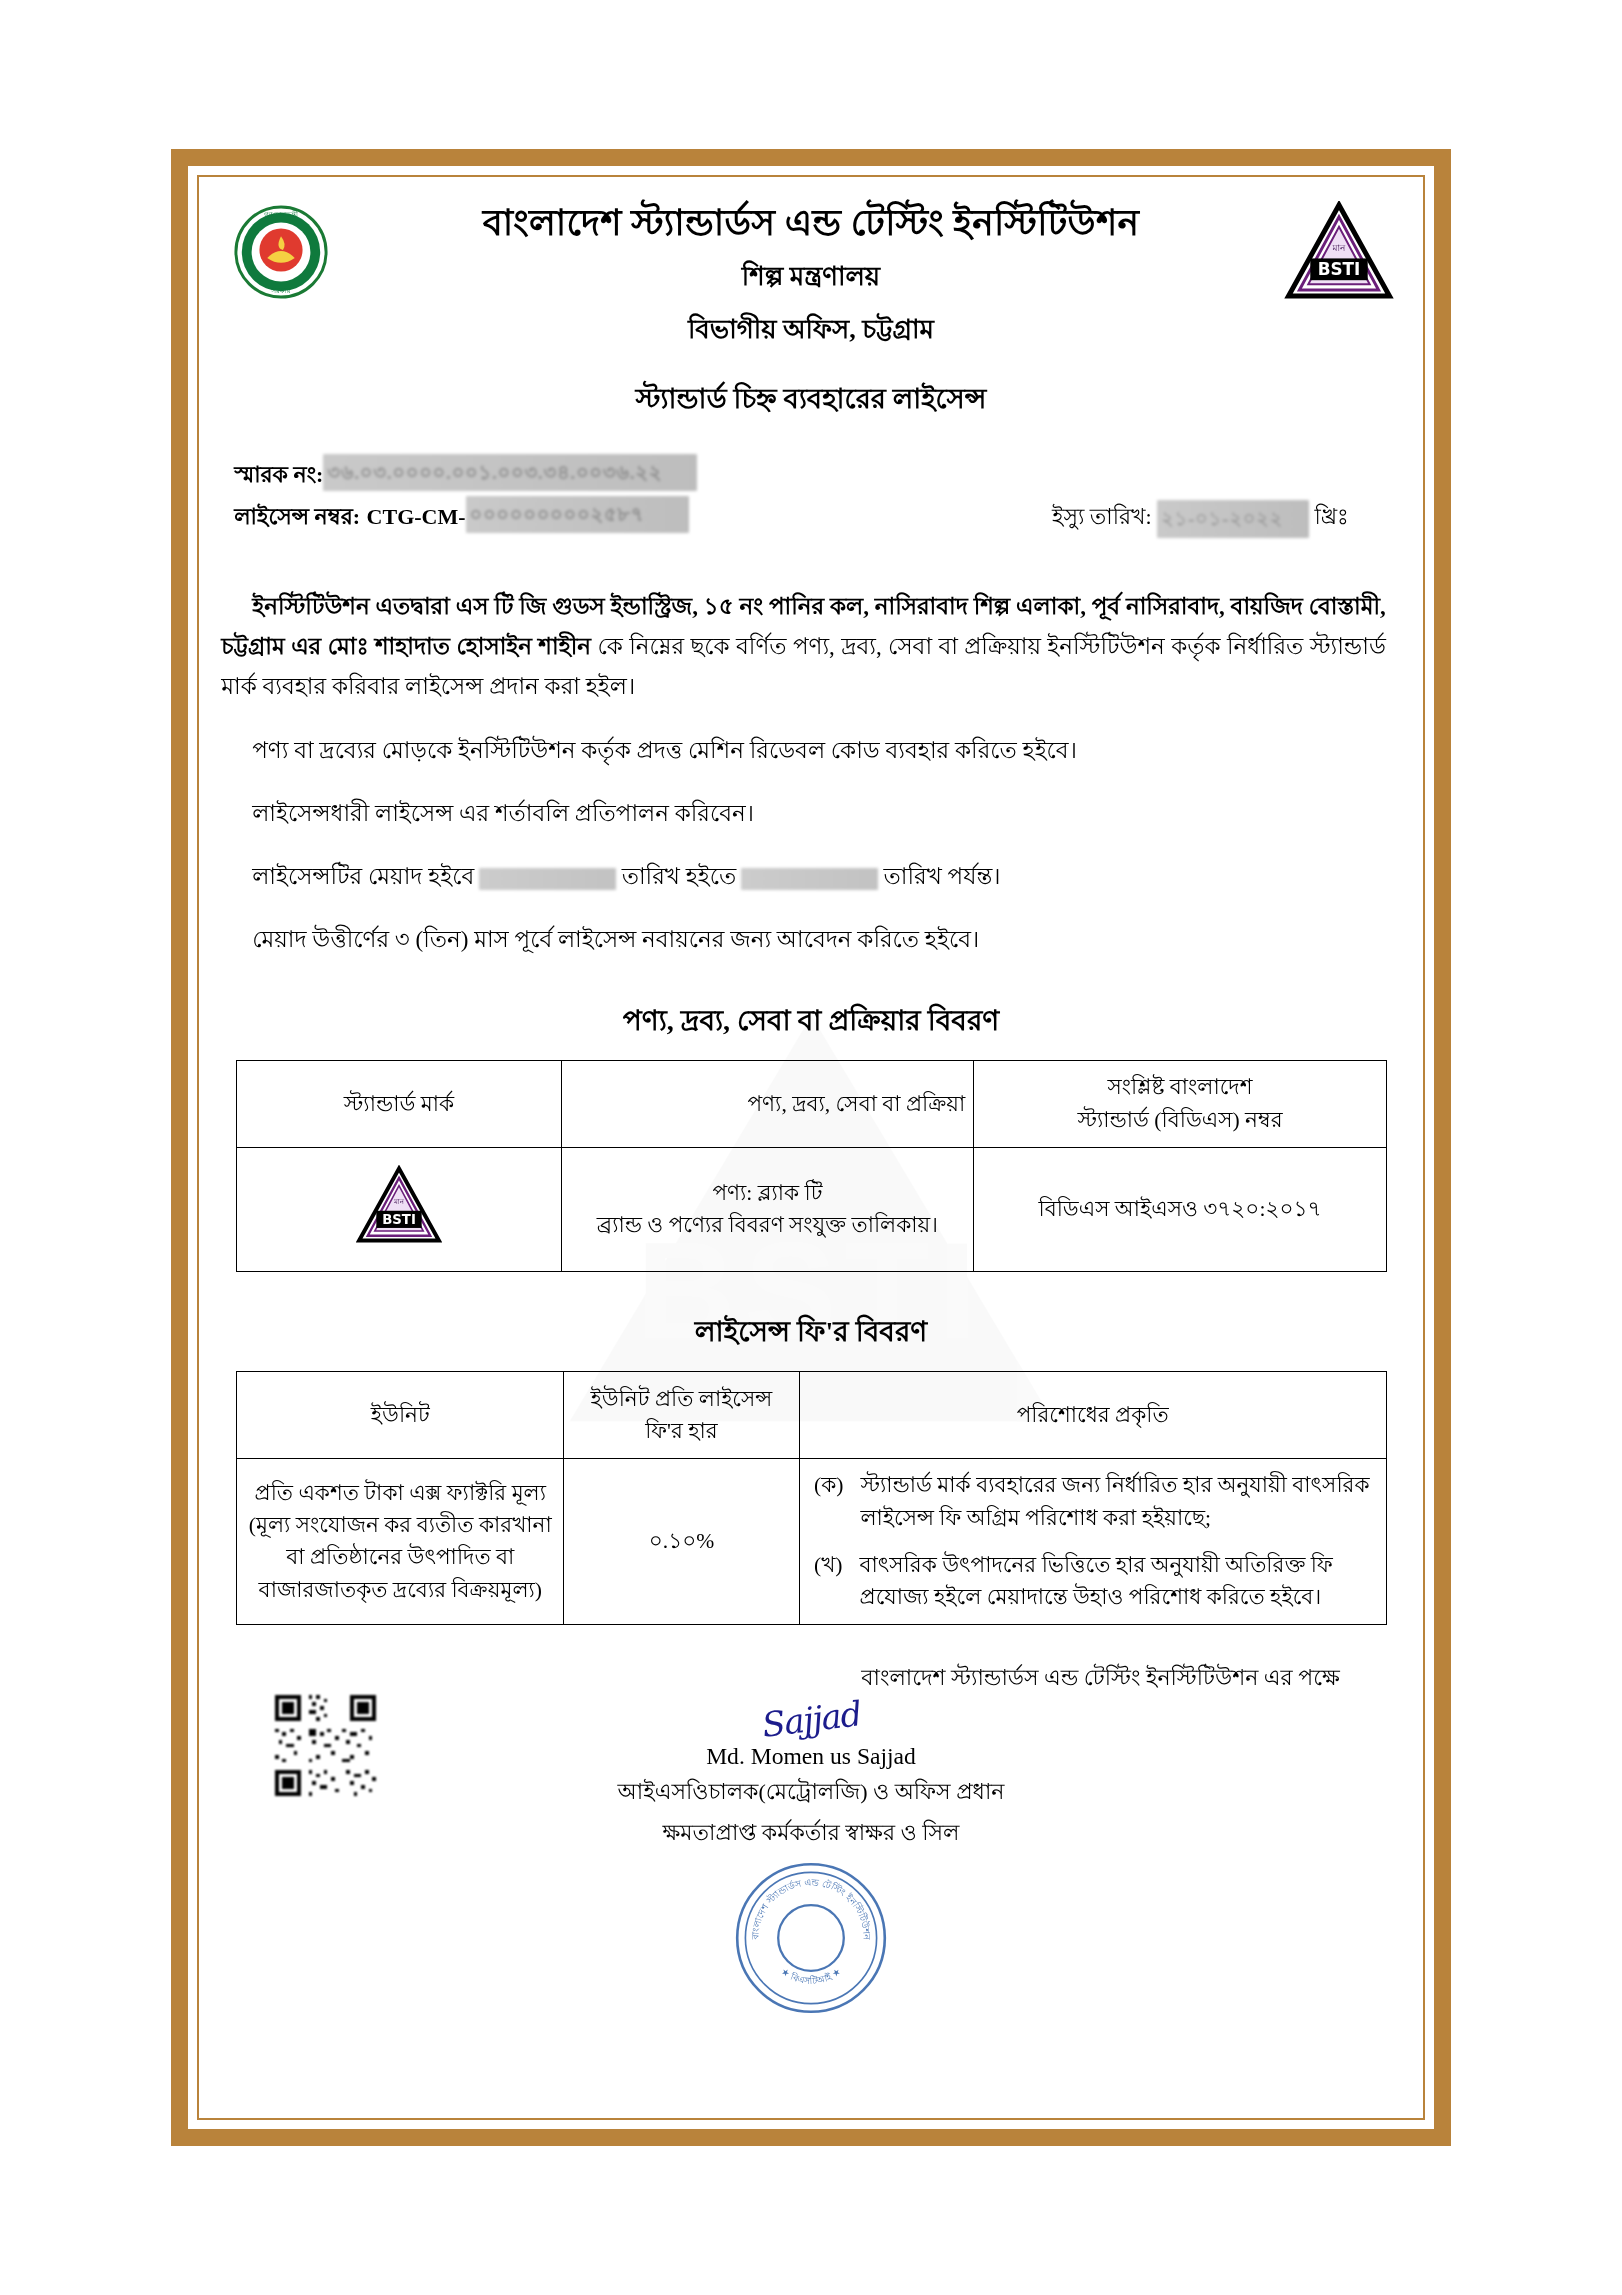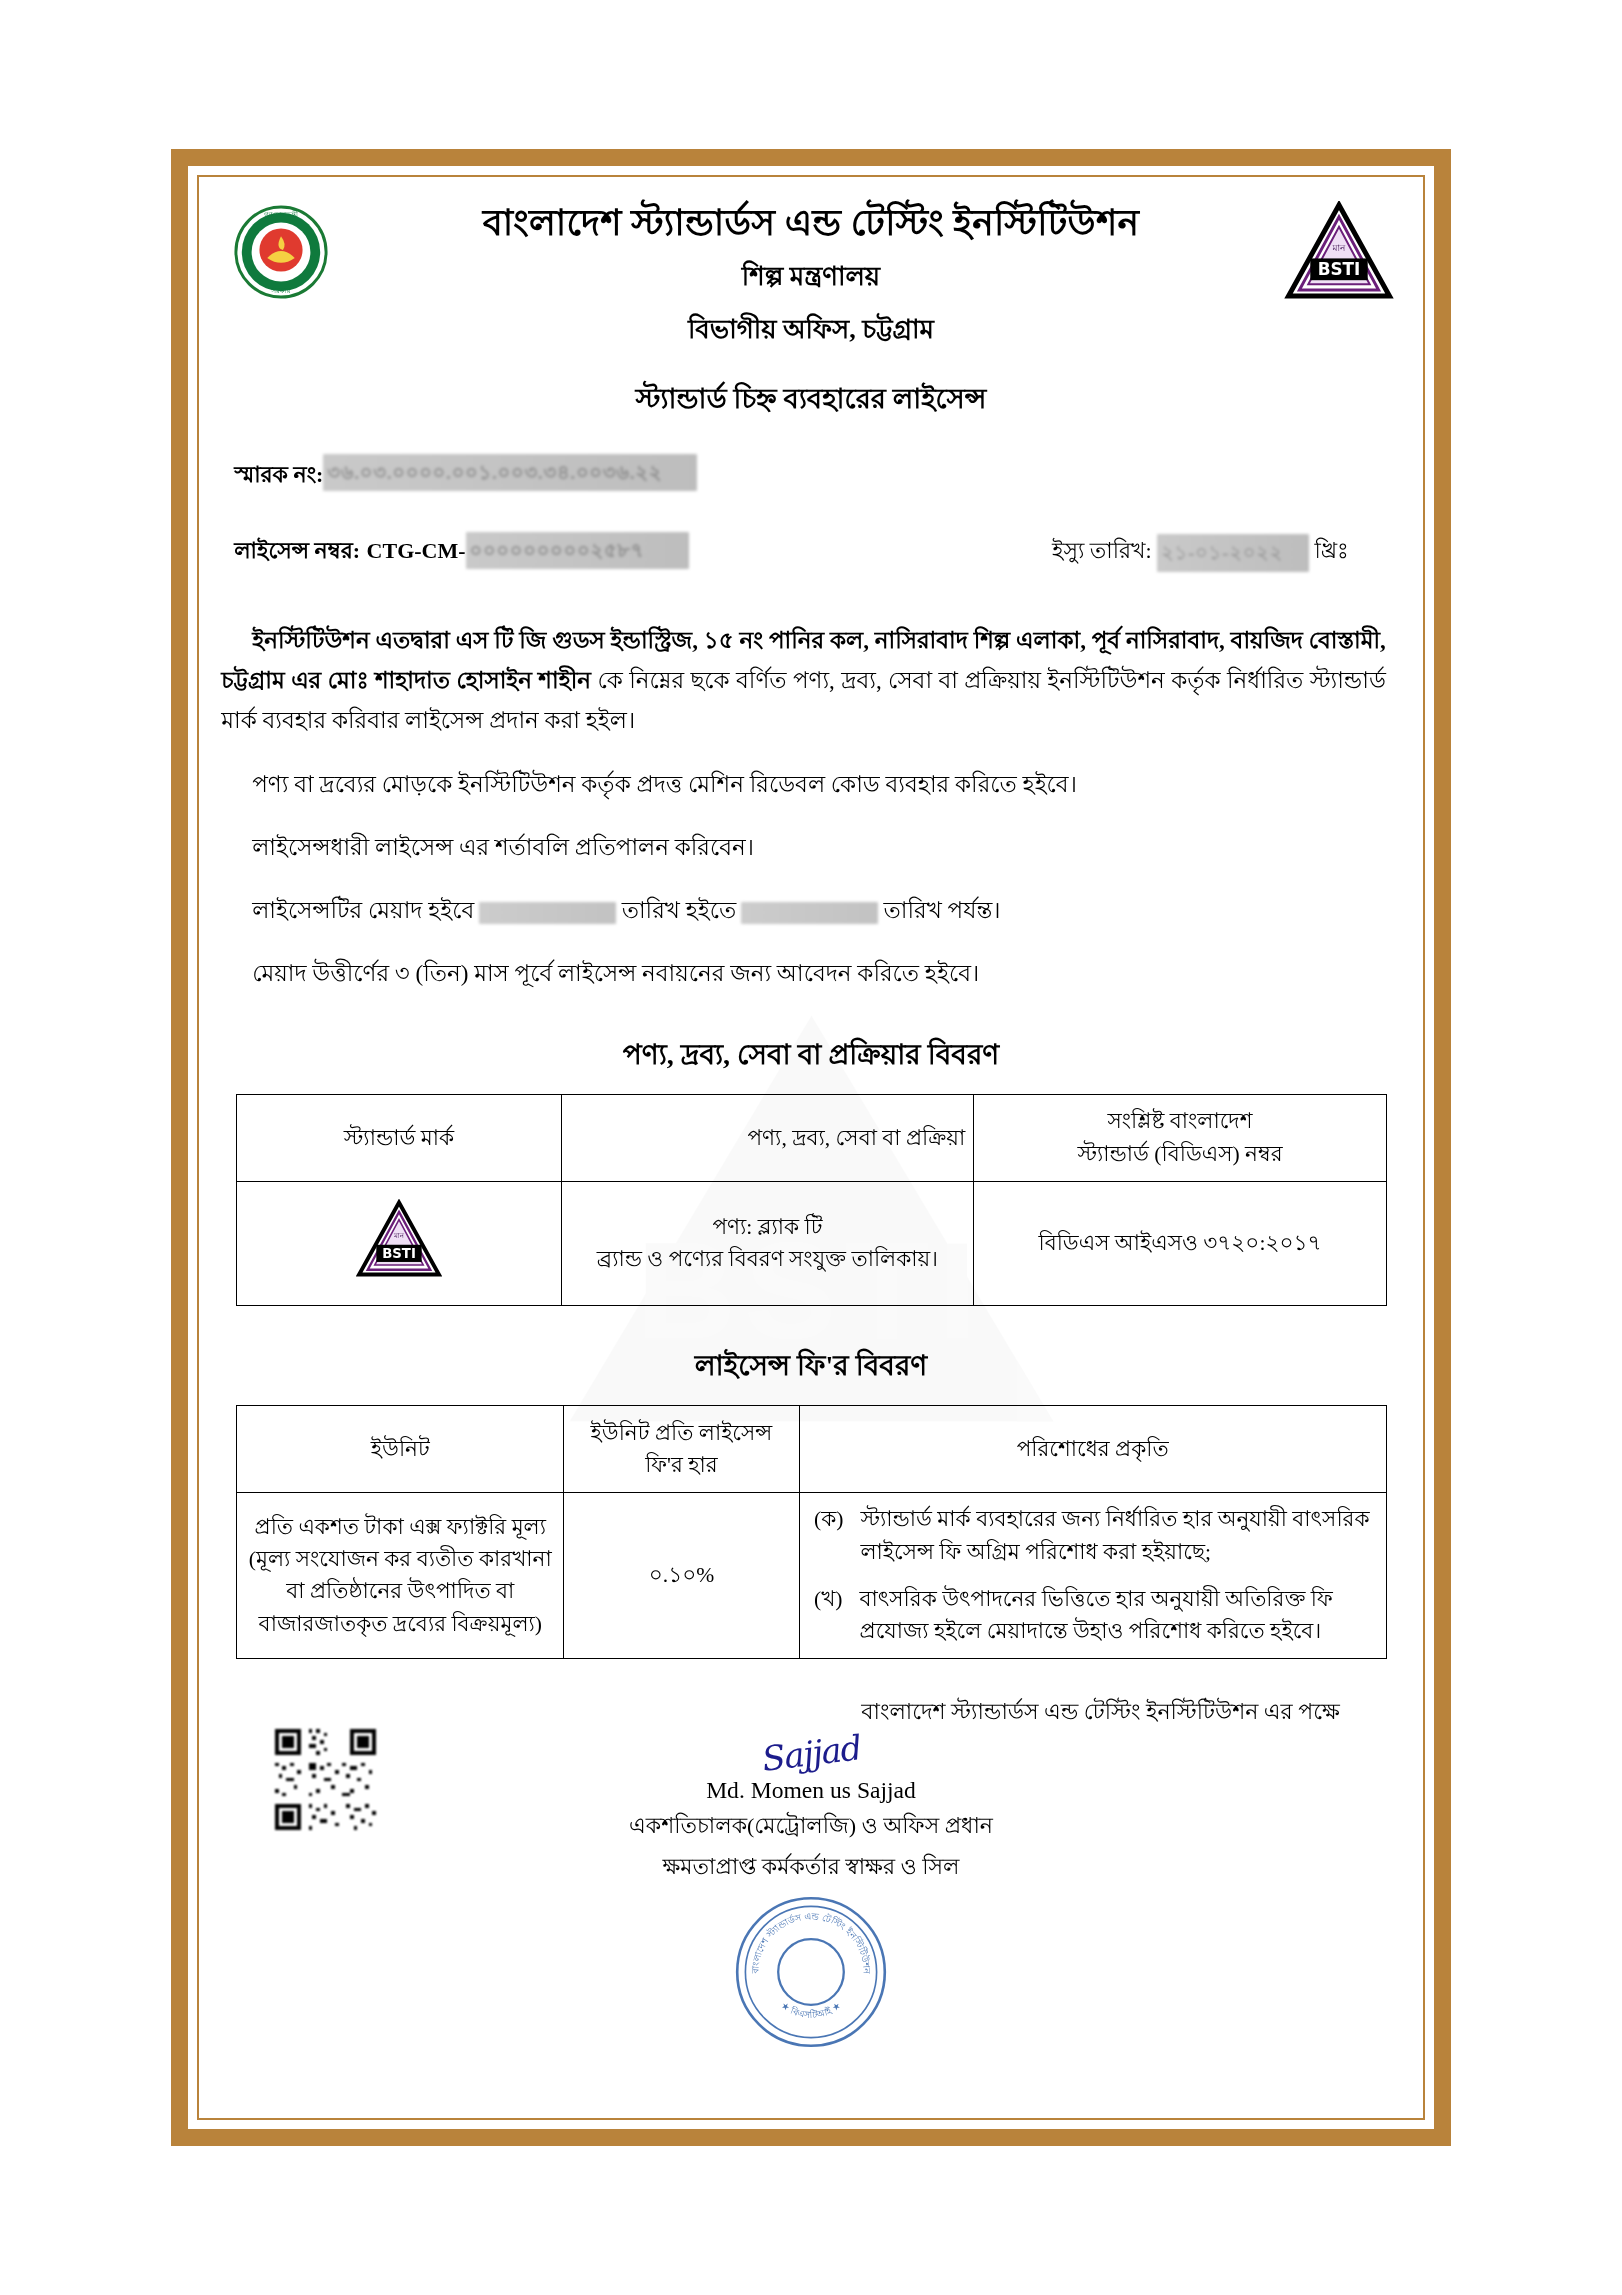--- a/index.html
+++ b/index.html
@@ -327,21 +327,21 @@
       </div>
 
       <div class="doc-title">স্ট্যান্ডার্ড চিহ্ন ব্যবহারের লাইসেন্স</div>
 
       <div class="meta">
         <div class="meta-row">
           <span class="meta-label">স্মারক নং:</span>
           <span class="redacted" style="width:366px;">৩৬.০৩.০০০০.০০১.০০৩.৩৪.০০৩৬.২২</span>
         </div>
         <div class="meta-row-wide">
-          <div style="display:flex; align-items:center;margin-top:34px;">
+          <div style="display:flex; align-items:flex-start;">
             <span class="meta-label">লাইসেন্স নম্বর:</span>
             <span class="meta-label" style="margin-left:6.5px;">CTG-CM-</span>
             <span class="redacted" style="width:216px;">০০০০০০০০০২৫৮৭</span>
           </div>
           <div class="issue-date">
             <span>ইস্যু তারিখ:</span>
             <span class="redacted" style="width:144px;">২১-০১-২০২২</span>
             <span>খ্রিঃ</span>
           </div>
         </div>
@@ -485,21 +485,21 @@
               <rect x="21" y="24" width="1" height="1"></rect>
               <rect x="24" y="25" width="1" height="1"></rect>
             <rect x="26" y="26" width="1" height="1"></rect>
               <rect x="22" y="27" width="1" height="1"></rect>
           </g>
         </svg>
 
         <div class="sign-center">
           <div class="signature">Sajjad</div>
           <div class="sign-name">Md. Momen us Sajjad</div>
-          <div class="sign-role">একশতিচালক(মেট্রোলজি) ও অফিস প্রধান</div>
+          <div class="sign-role">আইএসওিচালক(মেট্রোলজি) ও অফিস প্রধান</div>
           <div class="sign-role2">ক্ষমতাপ্রাপ্ত কর্মকর্তার স্বাক্ষর ও সিল</div>
         </div>
 
         <svg class="seal" viewBox="0 0 100 100">
           <circle cx="50" cy="50" r="45" fill="none" stroke="#2b5fa8" stroke-width="1.6"></circle>
           <circle cx="50" cy="50" r="40" fill="none" stroke="#2b5fa8" stroke-width="1"></circle>
           <circle cx="50" cy="50" r="20" fill="none" stroke="#2b5fa8" stroke-width="1.4"></circle>
           <path id="sealTop" d="M 50 50 m -32,0 a 32,32 0 1,1 64,0" fill="none"></path>
           <path id="sealBot" d="M 50 50 m -28,0 a 28,28 0 1,0 56,0" fill="none"></path>
           <text fill="#2b5fa8" font-size="5.6" font-family="DejaVu Sans, sans-serif">

